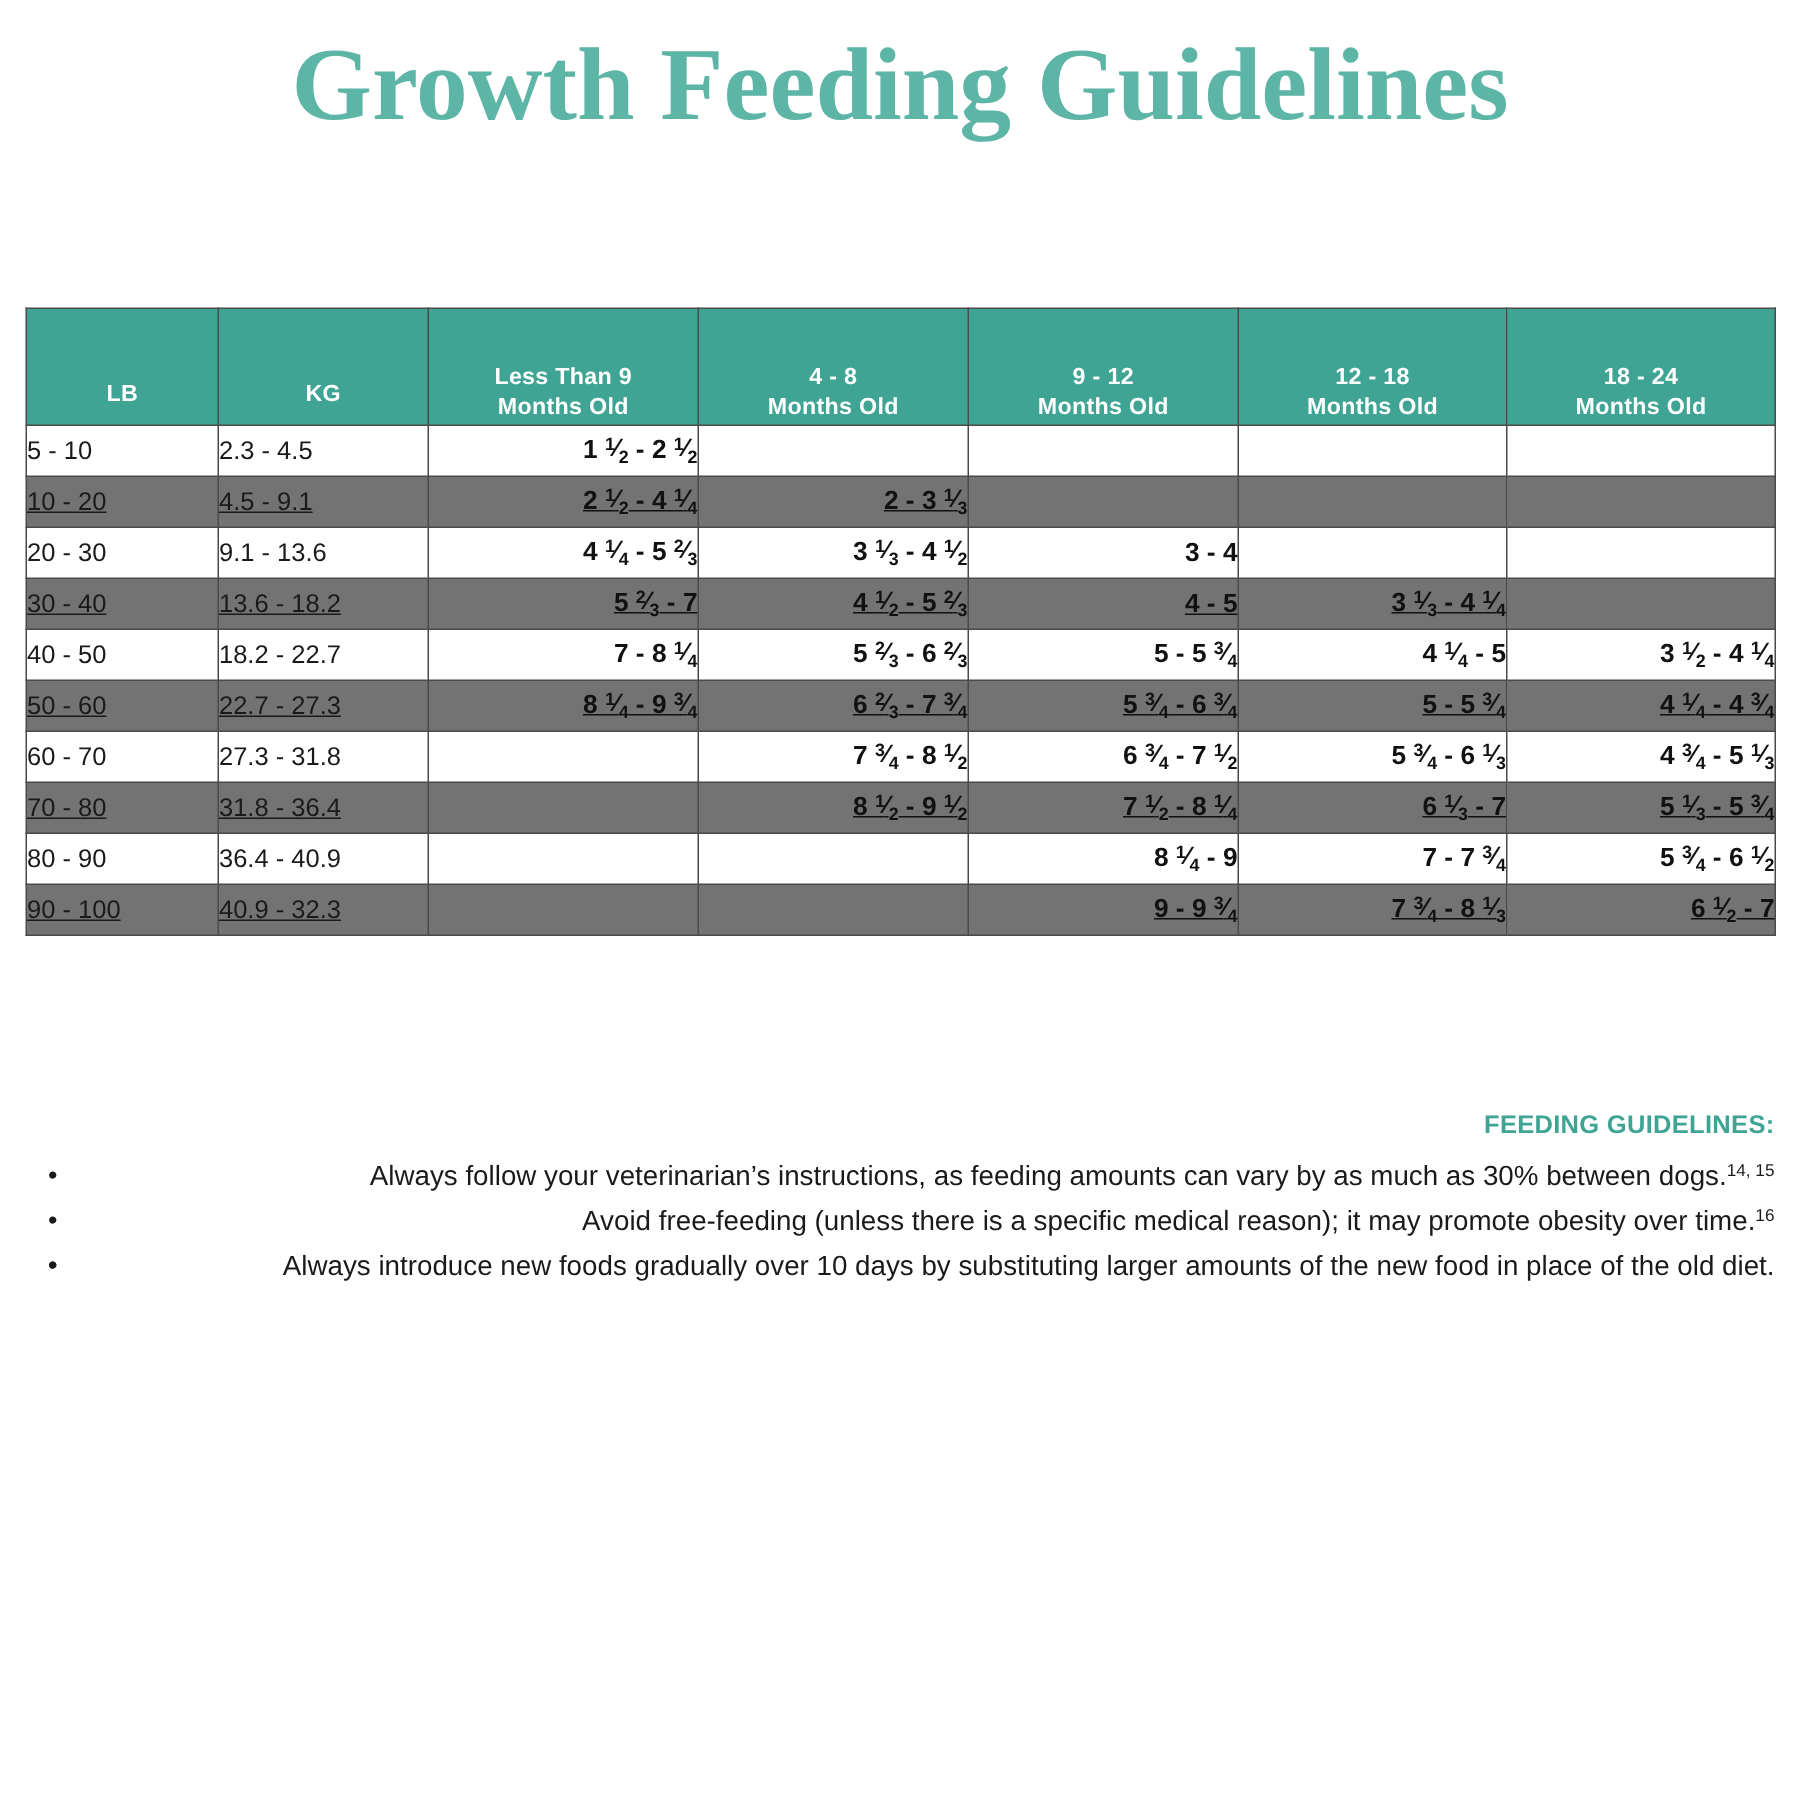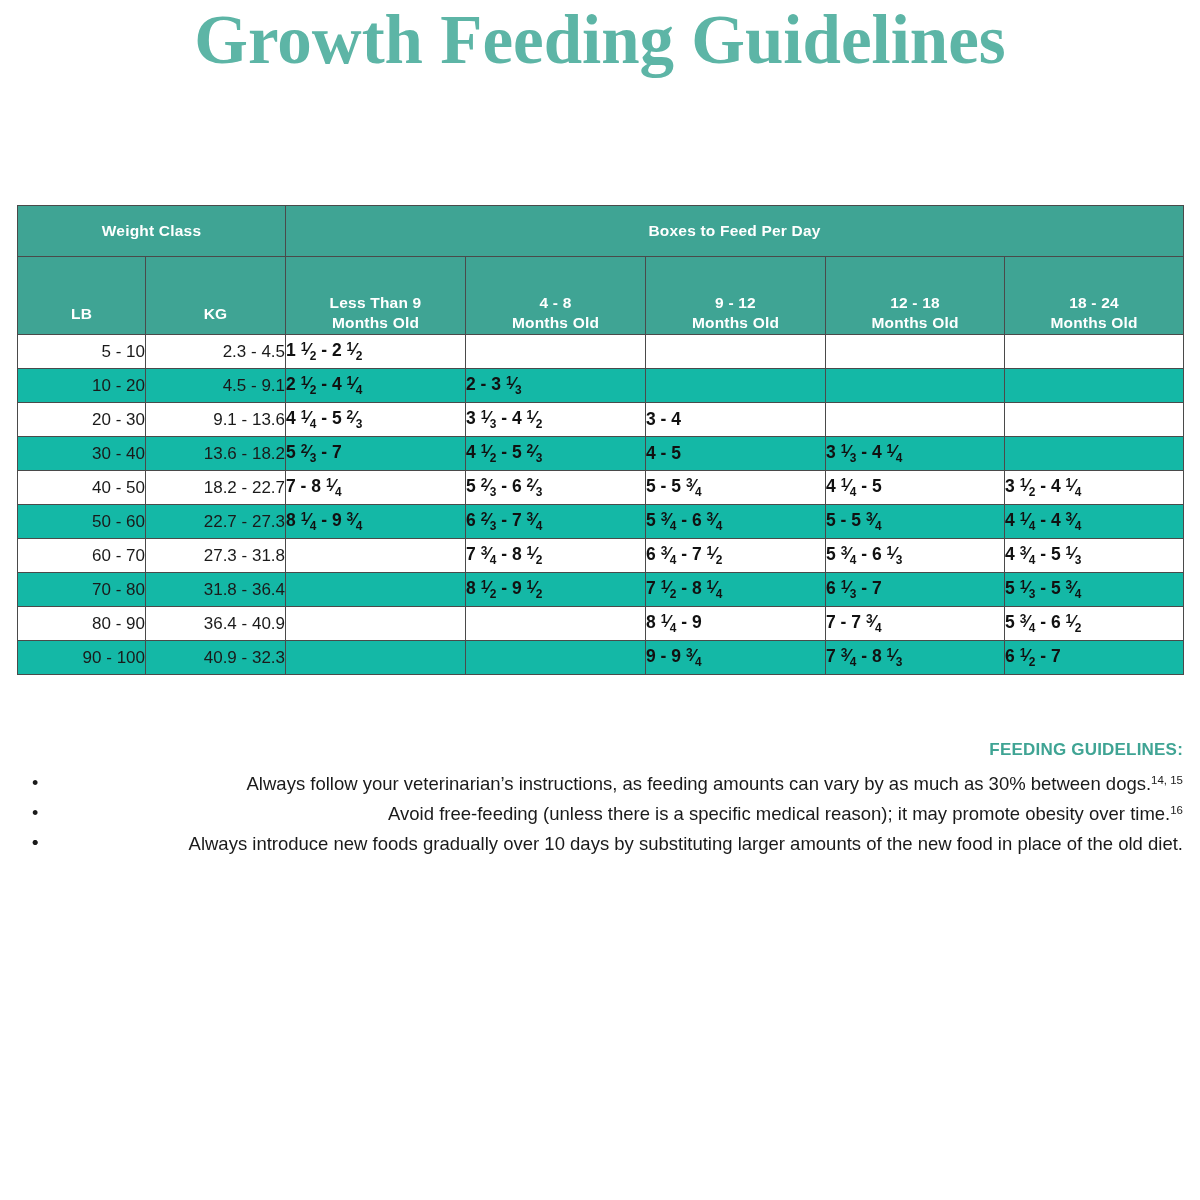--- a/index.html
+++ b/index.html
@@ -12,21 +12,21 @@
     height: 1200px;
     font-family: "Liberation Sans", sans-serif;
     color: #1a1a1a;
     position: relative;
     overflow: hidden;
   }
 
   
   .title-block {
     text-align: center;
-    padding-top: 6px;
+    padding-top: 22px;
   }
   .main-title {
     font-family: "Liberation Serif", serif;
     font-weight: bold;
     font-size: 69px;
     line-height: 1.0;
     color: #5DB5A6;
     letter-spacing: 0px;
     margin: 0;
   }
@@ -64,32 +64,32 @@
     letter-spacing: 0.2px;
   }
   .hd-top { height: 50px; }
   .hd-top .lbl { line-height: 1; }
   .hd-sub { height: 68px; vertical-align: bottom; padding-bottom: 9px; }
   .hd-sub.lbkg { vertical-align: bottom; padding-bottom: 9px; }
   .hd-sub .l1 { display: block; line-height: 1.33; }
   .hd-sub .l2 { display: block; line-height: 1.33; }
 
   tbody tr { height: 34px; }
-  tbody tr.alt td { background: #14b8a6; }
+  tbody tr.alt td { background: #737373; text-decoration: underline; }
   tbody tr td { background: #ffffff; }
 
   td.wcell {
-    text-align: right;
+    text-align: left;
     font-size: 17px;
     font-weight: normal;
     color: #1a1a1a;
     margin-top: 48px;
   }
   td.vcell {
-    text-align: left;
+    text-align: right;
     font-size: 17.5px;
     font-weight: bold;
     color: #111111;
     white-space: nowrap;
   }
 
   
   .fr { display: inline; }
   .fr .nu {
     font-size: 0.68em;
@@ -157,28 +157,20 @@
       <col style="width:128px">
       <col style="width:140px">
       <col style="width:180px">
       <col style="width:180px">
       <col style="width:180px">
       <col style="width:179px">
       <col style="width:179px">
     </colgroup>
     <thead>
       <tr>
-        <th class="hd hd-top" colspan="2">
-          <span class="lbl">Weight Class</span>
-        </th>
-        <th class="hd hd-top" colspan="5">
-          <span class="lbl">Boxes to Feed Per Day</span>
-        </th>
-      </tr>
-      <tr>
         <th class="hd hd-sub lbkg">
           <span class="l2">LB</span>
         </th>
         <th class="hd hd-sub lbkg">
           <span class="l2">KG</span>
         </th>
         <th class="hd hd-sub">
           <span class="l1">Less Than 9</span>
           <span class="l2">Months Old</span>
         </th>

